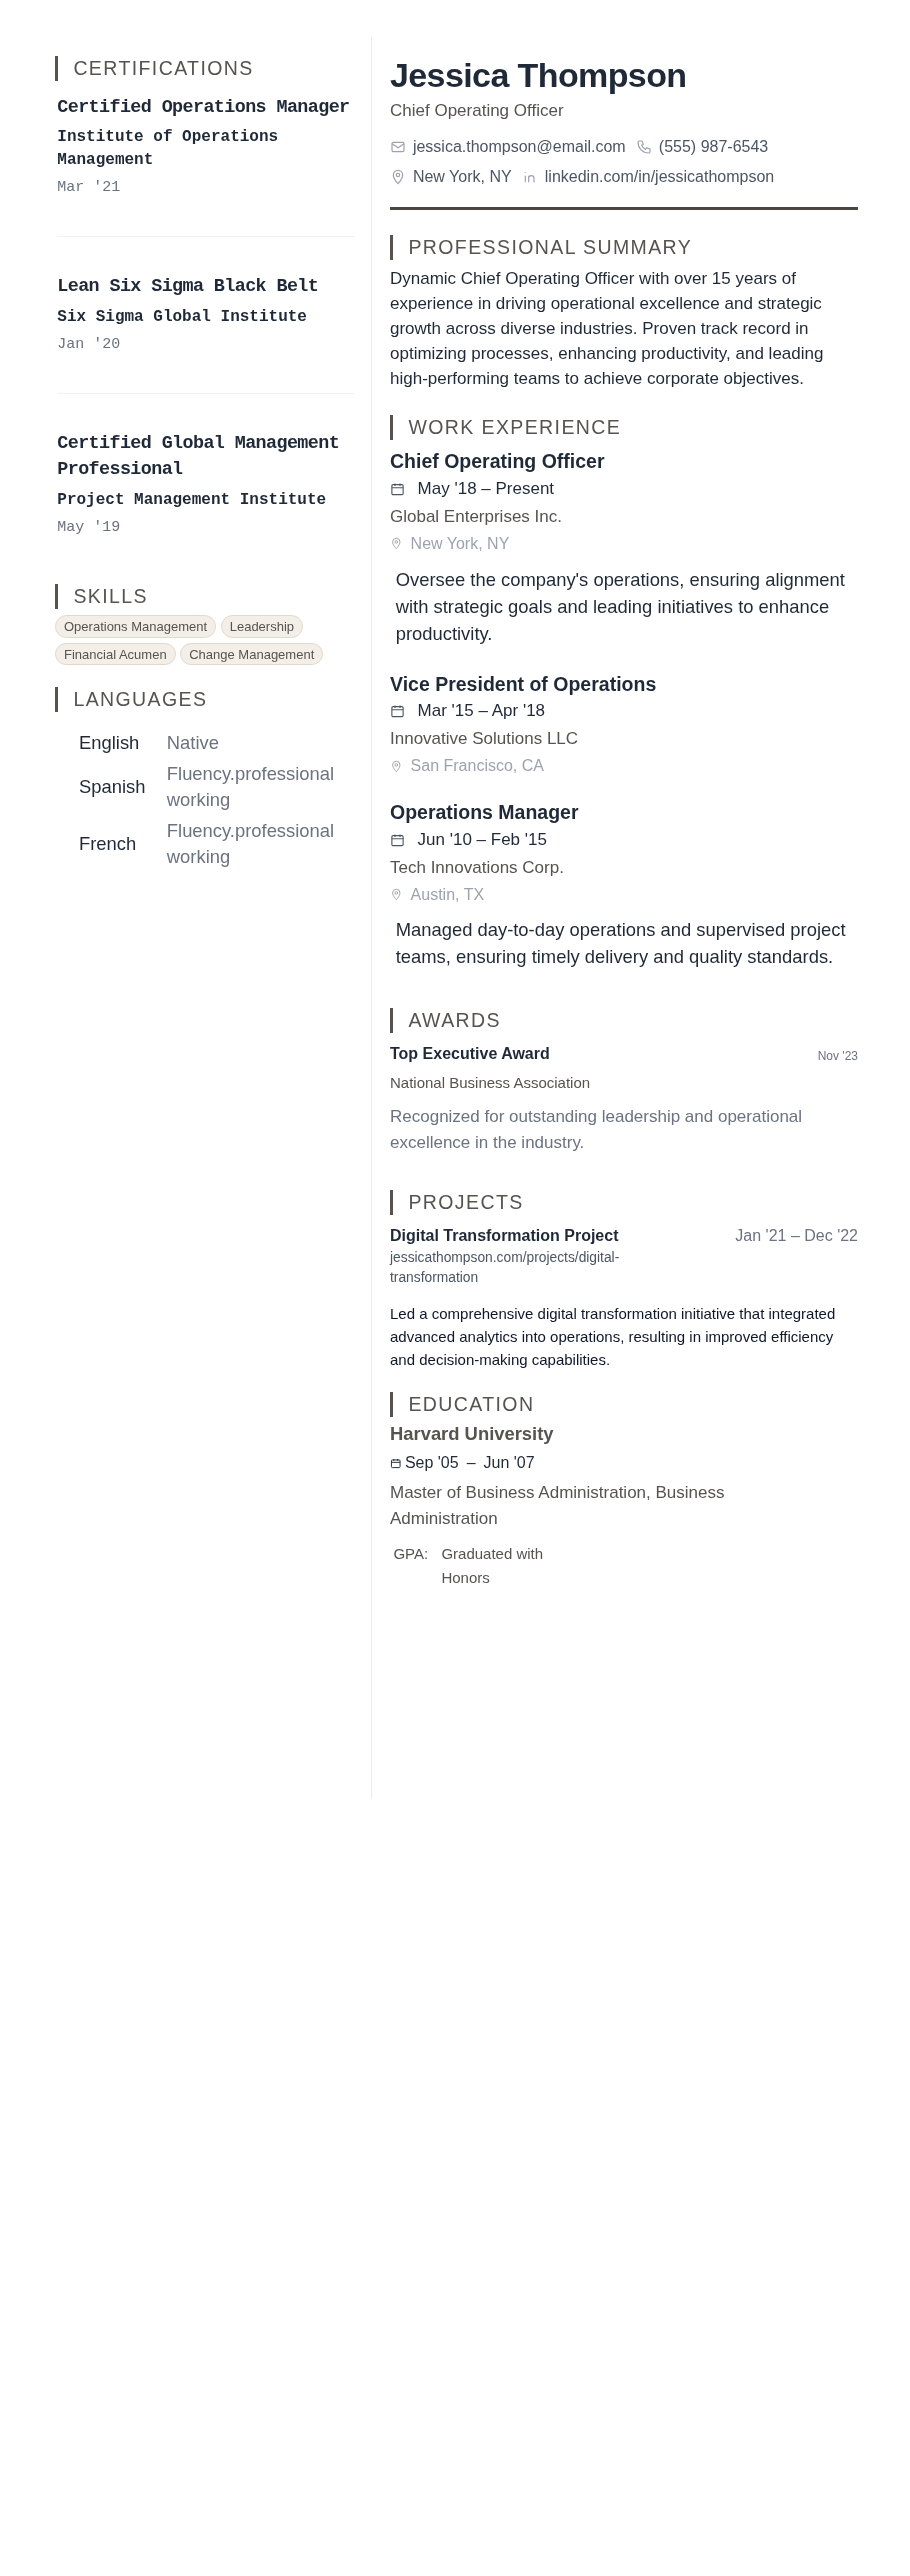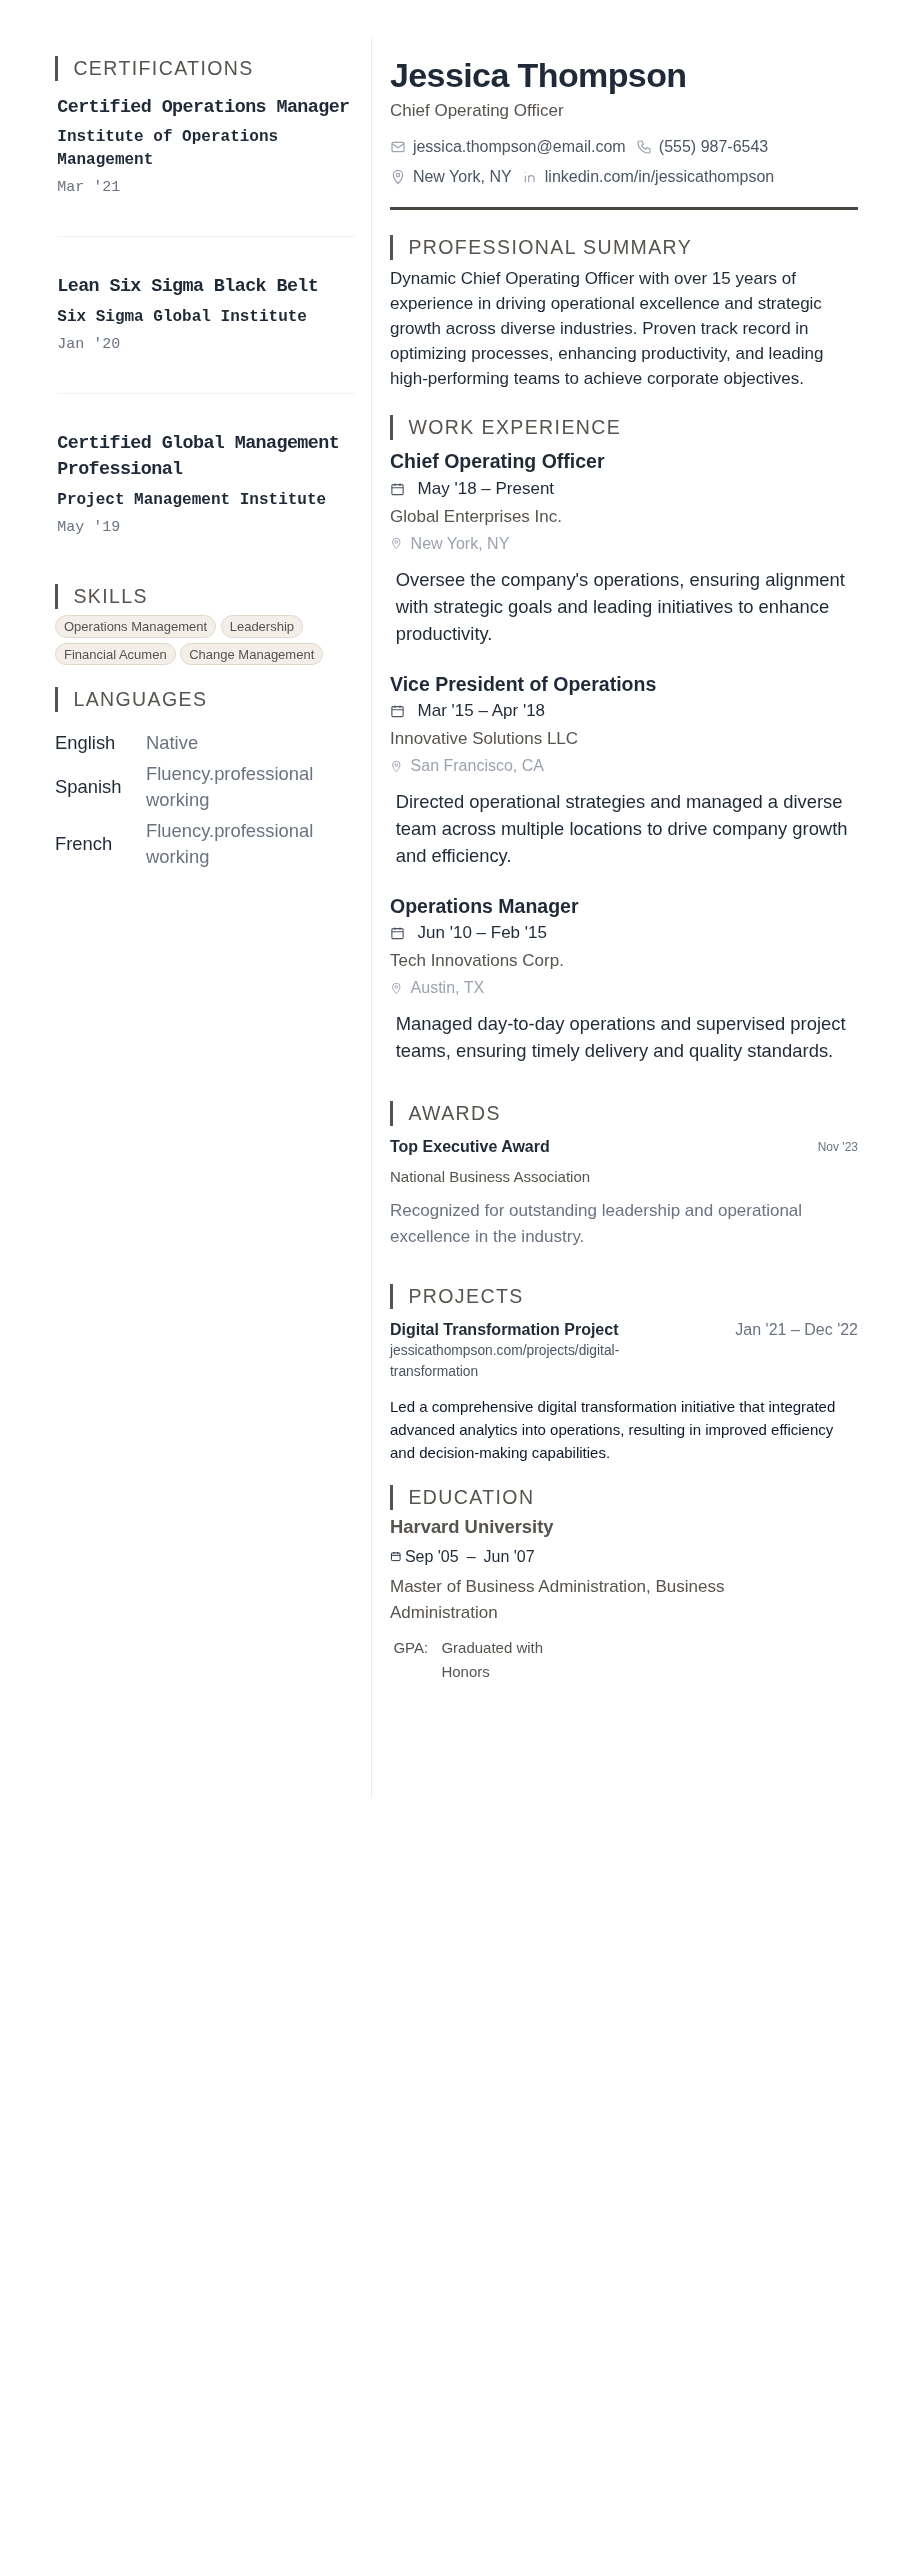--- a/index.html
+++ b/index.html
@@ -18,21 +18,21 @@
   .cert .name { font-size: 18.4px; font-weight: bold; color: #1f2937; line-height: 26px; }
   .cert .org { font-size: 16px; font-weight: bold; color: #1f2937; margin-top: 5.7px; line-height: 23px; }
   .cert .date { font-size: 15px; color: #6b7280; margin-top: 6.9px; }
   .cert-sep { height: 1.1px; background: #f1f1f1; margin: 40px 0 37px 2.3px; width: 298px; }
 
   .chips { display: flex; flex-wrap: wrap; gap: 4.6px; padding-left: 0; margin-top: 3.4px; }
   .chip { background: #f3efe8; border: 1.1px solid #e2d9cc; border-radius: 13.8px; padding: 2.9px 8px; font-size: 13px; color: #57534e; }
 
   .langs { margin-top: 18.4px; }
   .lang-row { display: flex; align-items: center; margin-bottom: 4.6px; }
-  .lang-row .lname { width: 91px; font-size: 18.4px; color: #1f2937; }
+  .lang-row .lname { width: 91px; font-size: 18.4px; color: #1f2937; margin-left: 24px; }
   .lang-row .lvl { width: 195px; font-size: 18.4px; color: #6b7280; line-height: 26px; }
 
   
   .name { font-size: 34px; font-weight: bold; color: #1f2937; letter-spacing: -0.6px; line-height: 41px; }
   .jobtitle { font-size: 17px; color: #57534e; margin-top: 4.6px; }
   .contacts { margin-top: 17px; }
   .crow { display: flex; align-items: center; font-size: 16px; color: #4b5563; margin-bottom: 12.6px; }
   .crow .ic { width: 16px; height: 16px; margin-right: 6.9px; display: inline-block; color: #9ca3af; }
   .crow .item { display: flex; align-items: center; margin-right: 10.3px; }
   .hrule { height: 2.9px; background: #4a4741; width: 468px; margin-top: 20.6px; margin-bottom: 25px; }
@@ -41,21 +41,21 @@
 
   .job { margin-top: 13.8px; }
   .job .jt { font-size: 19.5px; font-weight: bold; color: #1f2937; line-height: 26px; }
   .job .dates { display: flex; align-items: center; font-size: 17px; color: #1f2937; margin-top: 4.6px; }
   .job .dates .ic { width: 15px; height: 16px; margin-right: 12.6px; color: #4b5563; }
   .job .company { font-size: 17px; color: #57534e; margin-top: 8px; }
   .job .loc { display: flex; align-items: center; font-size: 16px; color: #9ca3af; margin-top: 8px; }
   .job .loc .ic { width: 12.6px; height: 15px; margin-right: 8px; }
   .job .desc { font-size: 18.4px; line-height: 27px; color: #1f2937; margin-top: 12.6px; padding-left: 5.7px; }
 
-  .award-row { display: flex; justify-content: space-between; align-items: center; margin-top: 11.5px; }
+  .award-row { display: flex; justify-content: space-between; align-items: flex-end; margin-top: 11.5px; }
   .award-row .at { font-size: 16px; font-weight: bold; color: #1f2937; }
   .award-row .ad { font-size: 12px; color: #6b7280; }
   .award-org { font-size: 15px; color: #57534e; margin-top: 11.5px; }
   .award-desc { font-size: 17px; line-height: 26px; color: #6b7280; margin-top: 12.6px; }
 
   .proj-row { display: flex; justify-content: space-between; align-items: baseline; margin-top: 11.5px; }
   .proj-row .pt { font-size: 16px; font-weight: bold; color: #1f2937; }
   .proj-row .pd { font-size: 16px; color: #6b7280; }
   .proj-url { font-size: 13.8px; line-height: 20.6px; color: #4b5563; width: 252px; margin-top: 2.3px; }
   .proj-desc { font-size: 15px; line-height: 23px; color: #0f172a; margin-top: 12.6px; }
@@ -240,21 +240,20 @@
         <div class="company">Innovative Solutions LLC</div>
         <div class="loc">
           <span class="ic">
             <svg width="12.6" height="15" viewBox="0 0 24 24" fill="none" stroke="#9ca3af" stroke-width="1.8">
                 <path d="M12 22s-7-7.5-7-13a7 7 0 0 1 14 0c0 5.5-7 13-7 13z"></path>
                 <circle cx="12" cy="9" r="2.5"></circle>
               </svg>
           </span>
           <span>San Francisco, CA</span>
         </div>
-        <div class="desc">Directed operational strategies and managed a diverse team across multiple locations to drive company growth and efficiency.</div>
       </div>
 
       <div class="job" style="margin-top:24px">
         <div class="jt">Operations Manager</div>
         <div class="dates">
           <span class="ic">
             <svg width="15" height="16" viewBox="0 0 24 24" fill="none" stroke="#4b5563" stroke-width="1.8">
                 <rect x="3" y="5" width="18" height="16" rx="2"></rect>
                 <path d="M3 10h18M8 3v4M16 3v4"></path>
               </svg>

